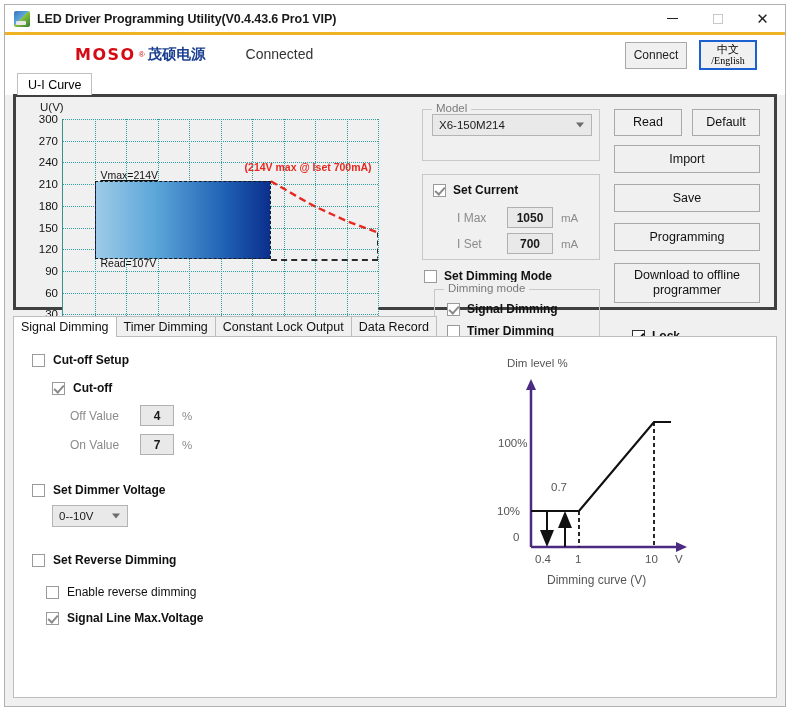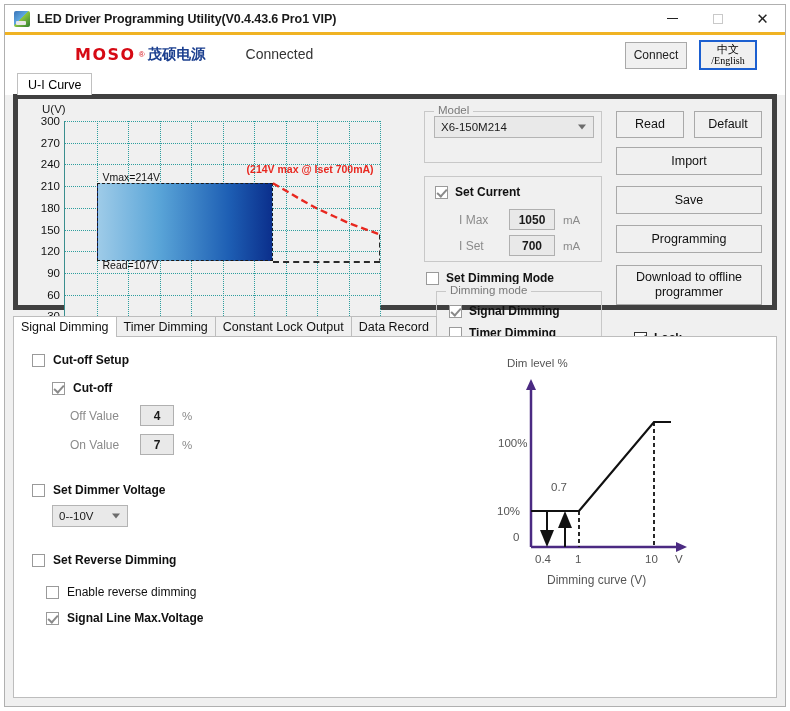--- a/index.html
+++ b/index.html
@@ -80,21 +80,21 @@
   .toptabs { height:22px; display:flex; align-items:flex-end; padding-left:12px; background:#ffffff; flex:none; }
   .toptab {
     height:22px; padding:0 10px; display:flex; align-items:center;
     font-size:12.5px; background:#fff; border:1px solid #c0c0c0; border-bottom:none;
     position:relative; z-index:2;
   }
 
   
   .upper {
     flex:none; height:216px; background:#f0f0f0;
-    border:5px solid #404040; margin:0 8px 0 8px;
+    border:3px solid #404040; margin:0 8px 0 8px;
     position:relative; margin-top:-1px;
   }
 
   
   .chart { position:absolute; left:8px; top:4px; width:380px; height:262px; }
   .chart-ylabel { position:absolute; left:16px; top:0px; font-size:11.5px; color:#222; }
   .plot {
     position:absolute; left:38px; top:18px; width:316px; height:218px;
     border-left:1.5px solid #3a8f8f; border-bottom:1.5px solid #3a8f8f;
     background:#f0f0f0;
@@ -109,21 +109,21 @@
   .xtick {
     position:absolute; top:calc(100% + 4px); transform:translateX(-50%);
     font-size:11.5px; color:#111; white-space:nowrap;
   }
   .xaxis-label { position:absolute; top:calc(100% + 4px); left:calc(100% + 6px); font-size:11.5px; color:#111; }
   .workarea {
     position:absolute;
     background:linear-gradient(90deg,#9ecbe8 0%, #5aa5d8 35%, #1e5fb4 75%, #0b2f8c 100%);
     border:1.5px dashed #1a1a1a;
   }
-  .annot-vmax { position:absolute; font-size:10.5px; color:#111; font-weight:normal; }
+  .annot-vmax { position:absolute; font-size:10.5px; color:#111; font-weight:normal;text-decoration:underline; }
   .annot-vmin { position:absolute; font-size:10.5px; color:#111; }
   .annot-red { position:absolute; font-size:10.5px; color:#e8271f; font-weight:bold; white-space:nowrap; }
   .dashline-h { position:absolute; height:0; border-top:2px dashed #2b2b2b; }
   .legend {
     position:absolute; left:60px; top:243px; display:flex; align-items:center; gap:24px;
     font-size:11px; color:#111;font-weight:bold;
   }
   .legend .swatch-red { width:34px; height:0; border-top:2.5px dashed #e8271f; display:inline-block; }
   .legend .swatch-blue { width:30px; height:3px; background:#1b3f8f; display:inline-block; }
   .legend .lg-item { display:flex; align-items:center; gap:7px; }

